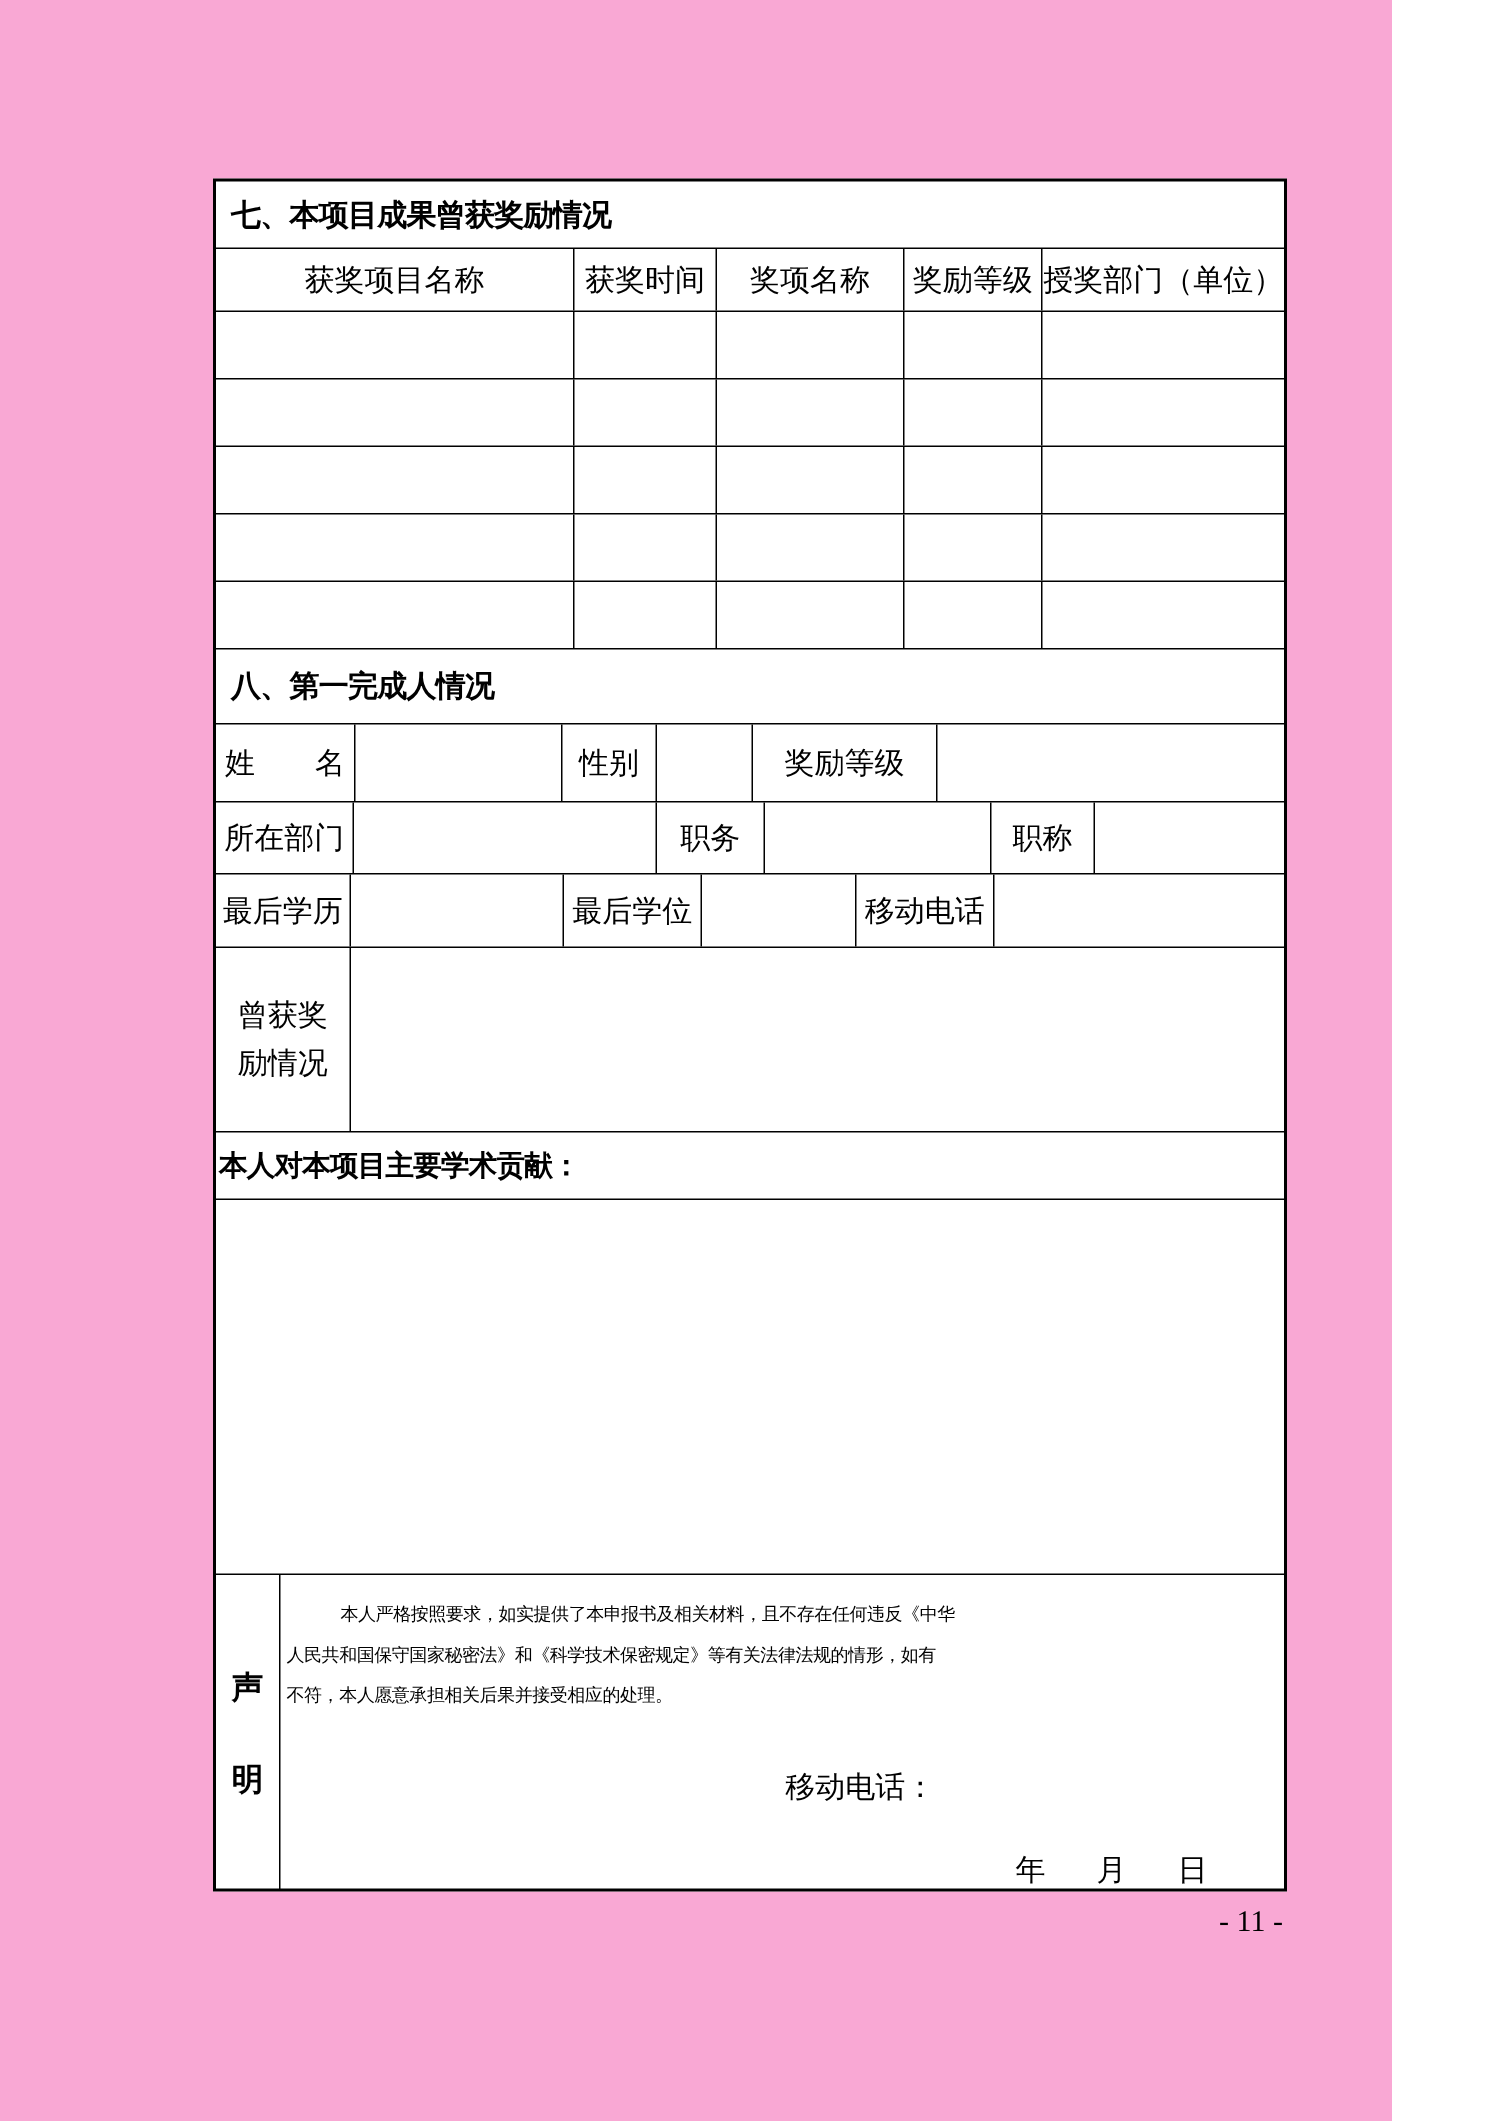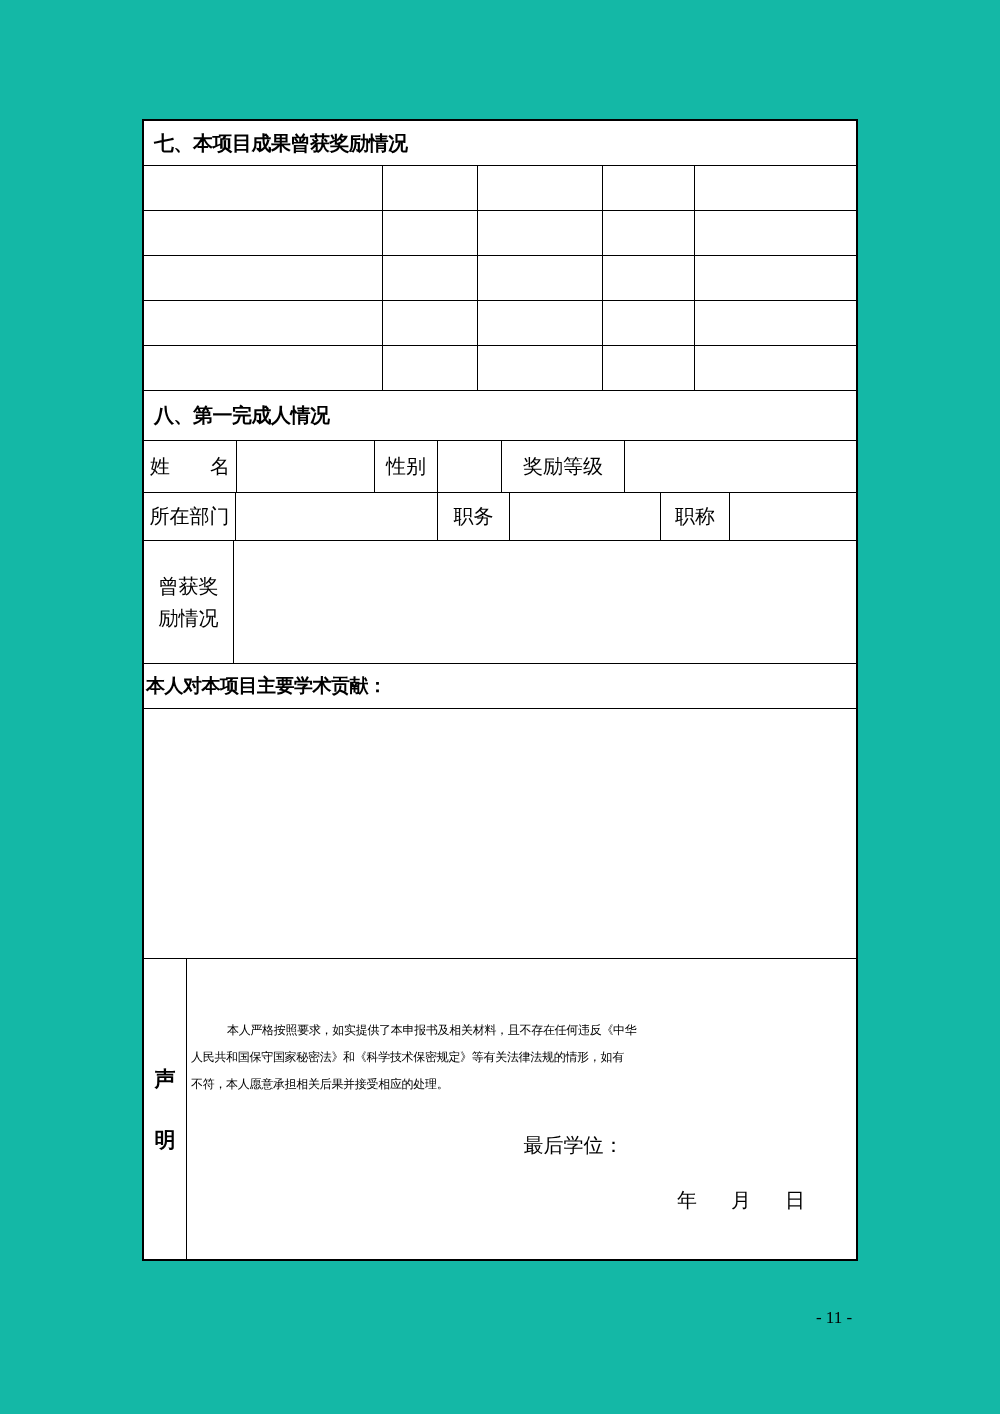--- a/index.html
+++ b/index.html
@@ -1,18 +1,18 @@
 <!DOCTYPE html>
 <html><head>
 <meta charset="utf-8">
 <style>
   * { margin:0; padding:0; box-sizing:border-box; }
   html,body { width:1000px; height:1414px; background:#ffffff; color:#000;
     font-family:"Liberation Serif","DejaVu Serif",serif; }
-  .page { position:relative; width:1000px; height:1414px; background:#14b8a6; overflow:hidden; }
+  .page { position:relative; width:928px; height:1414px; background:#f9a8d4; overflow:hidden; }
 
   .form-table { position:absolute; left:142px; top:119px; width:716px; height:1142px;
     border:2px solid #000; display:flex; flex-direction:column; background:#fff; }
 
   .row { display:flex; border-bottom:1px solid #000; flex-shrink:0; }
   .row.last { border-bottom:none; flex:1; }
   .cell { border-right:1px solid #000; display:flex; align-items:center; justify-content:center;
     font-size:20px; overflow:hidden; }
   .cell.endc { border-right:none; flex:1; }
 
@@ -42,33 +42,40 @@
     font-size:19px; letter-spacing:-0.5px; }
 
   .decl-body { flex:1; display:flex; flex-direction:column; align-items:stretch;
     padding:13px 6px 0 4px; }
   .decl-line { font-size:12px; letter-spacing:-0.3px; line-height:27px; white-space:nowrap; }
   .decl-line.indent { text-indent:36px; }
   .sig-line { margin-top:34px; align-self:center; transform:translateX(53px); font-size:20px; }
   .date-line { margin-top:28px; display:flex; justify-content:flex-end; gap:34px;
     padding-right:45px; font-size:20px; }
 
-  .page-number { position:absolute; left:812px; top:1308px; width:44px; text-align:center;
-    font-size:17px; }
+  .page-number { position:absolute; left:812px; top:1270px; width:44px; text-align:center;
+    font-size:20px; }
 </style>
 </head>
 <body>
 
 <div class="page">
   <div class="form-table">
 
     <div class="row h45">
       <div class="sec-title-cell">七、本项目成果曾获奖励情况</div>
     </div>
 
+    <div class="row h42">
+      <div class="cell s7c1">获奖项目名称</div>
+      <div class="cell s7c2">获奖时间</div>
+      <div class="cell s7c3">奖项名称</div>
+      <div class="cell s7c4">奖励等级</div>
+      <div class="cell endc">授奖部门（单位）</div>
+    </div>
 
     <div id="sec7-empty-rows">
         <div class="row h45">
           <div class="cell s7c1"></div>
           <div class="cell s7c2"></div>
           <div class="cell s7c3"></div>
           <div class="cell s7c4"></div>
           <div class="cell endc"></div>
         </div>
         <div class="row h45">
@@ -116,20 +123,28 @@
 
     <div class="row h48">
       <div class="cell d1">所在部门</div>
       <div class="cell d2"></div>
       <div class="cell d3">职务</div>
       <div class="cell d4"></div>
       <div class="cell d5">职称</div>
       <div class="cell endc"></div>
     </div>
 
+    <div class="row h49">
+      <div class="cell e1">最后学历</div>
+      <div class="cell e2"></div>
+      <div class="cell e3">最后学位</div>
+      <div class="cell e4"></div>
+      <div class="cell e5">移动电话</div>
+      <div class="cell endc"></div>
+    </div>
 
     <div class="row h123">
       <div class="cell a1">
         <span>曾获奖</span>
         <span>励情况</span>
       </div>
       <div class="cell endc"></div>
     </div>
 
     <div class="row h45">
@@ -142,21 +157,21 @@
 
     <div class="row last">
       <div class="cell dc1">
         <span>声</span>
         <span>明</span>
       </div>
       <div class="cell endc decl-body">
         <div class="decl-line indent">本人严格按照要求，如实提供了本申报书及相关材料，且不存在任何违反《中华</div>
         <div class="decl-line">人民共和国保守国家秘密法》和《科学技术保密规定》等有关法律法规的情形，如有</div>
         <div class="decl-line">不符，本人愿意承担相关后果并接受相应的处理。</div>
-        <div class="sig-line">最后学位：</div>
+        <div class="sig-line">移动电话：</div>
         <div class="date-line">
           <span>年</span>
           <span>月</span>
           <span>日</span>
         </div>
       </div>
     </div>
 
   </div>
 

